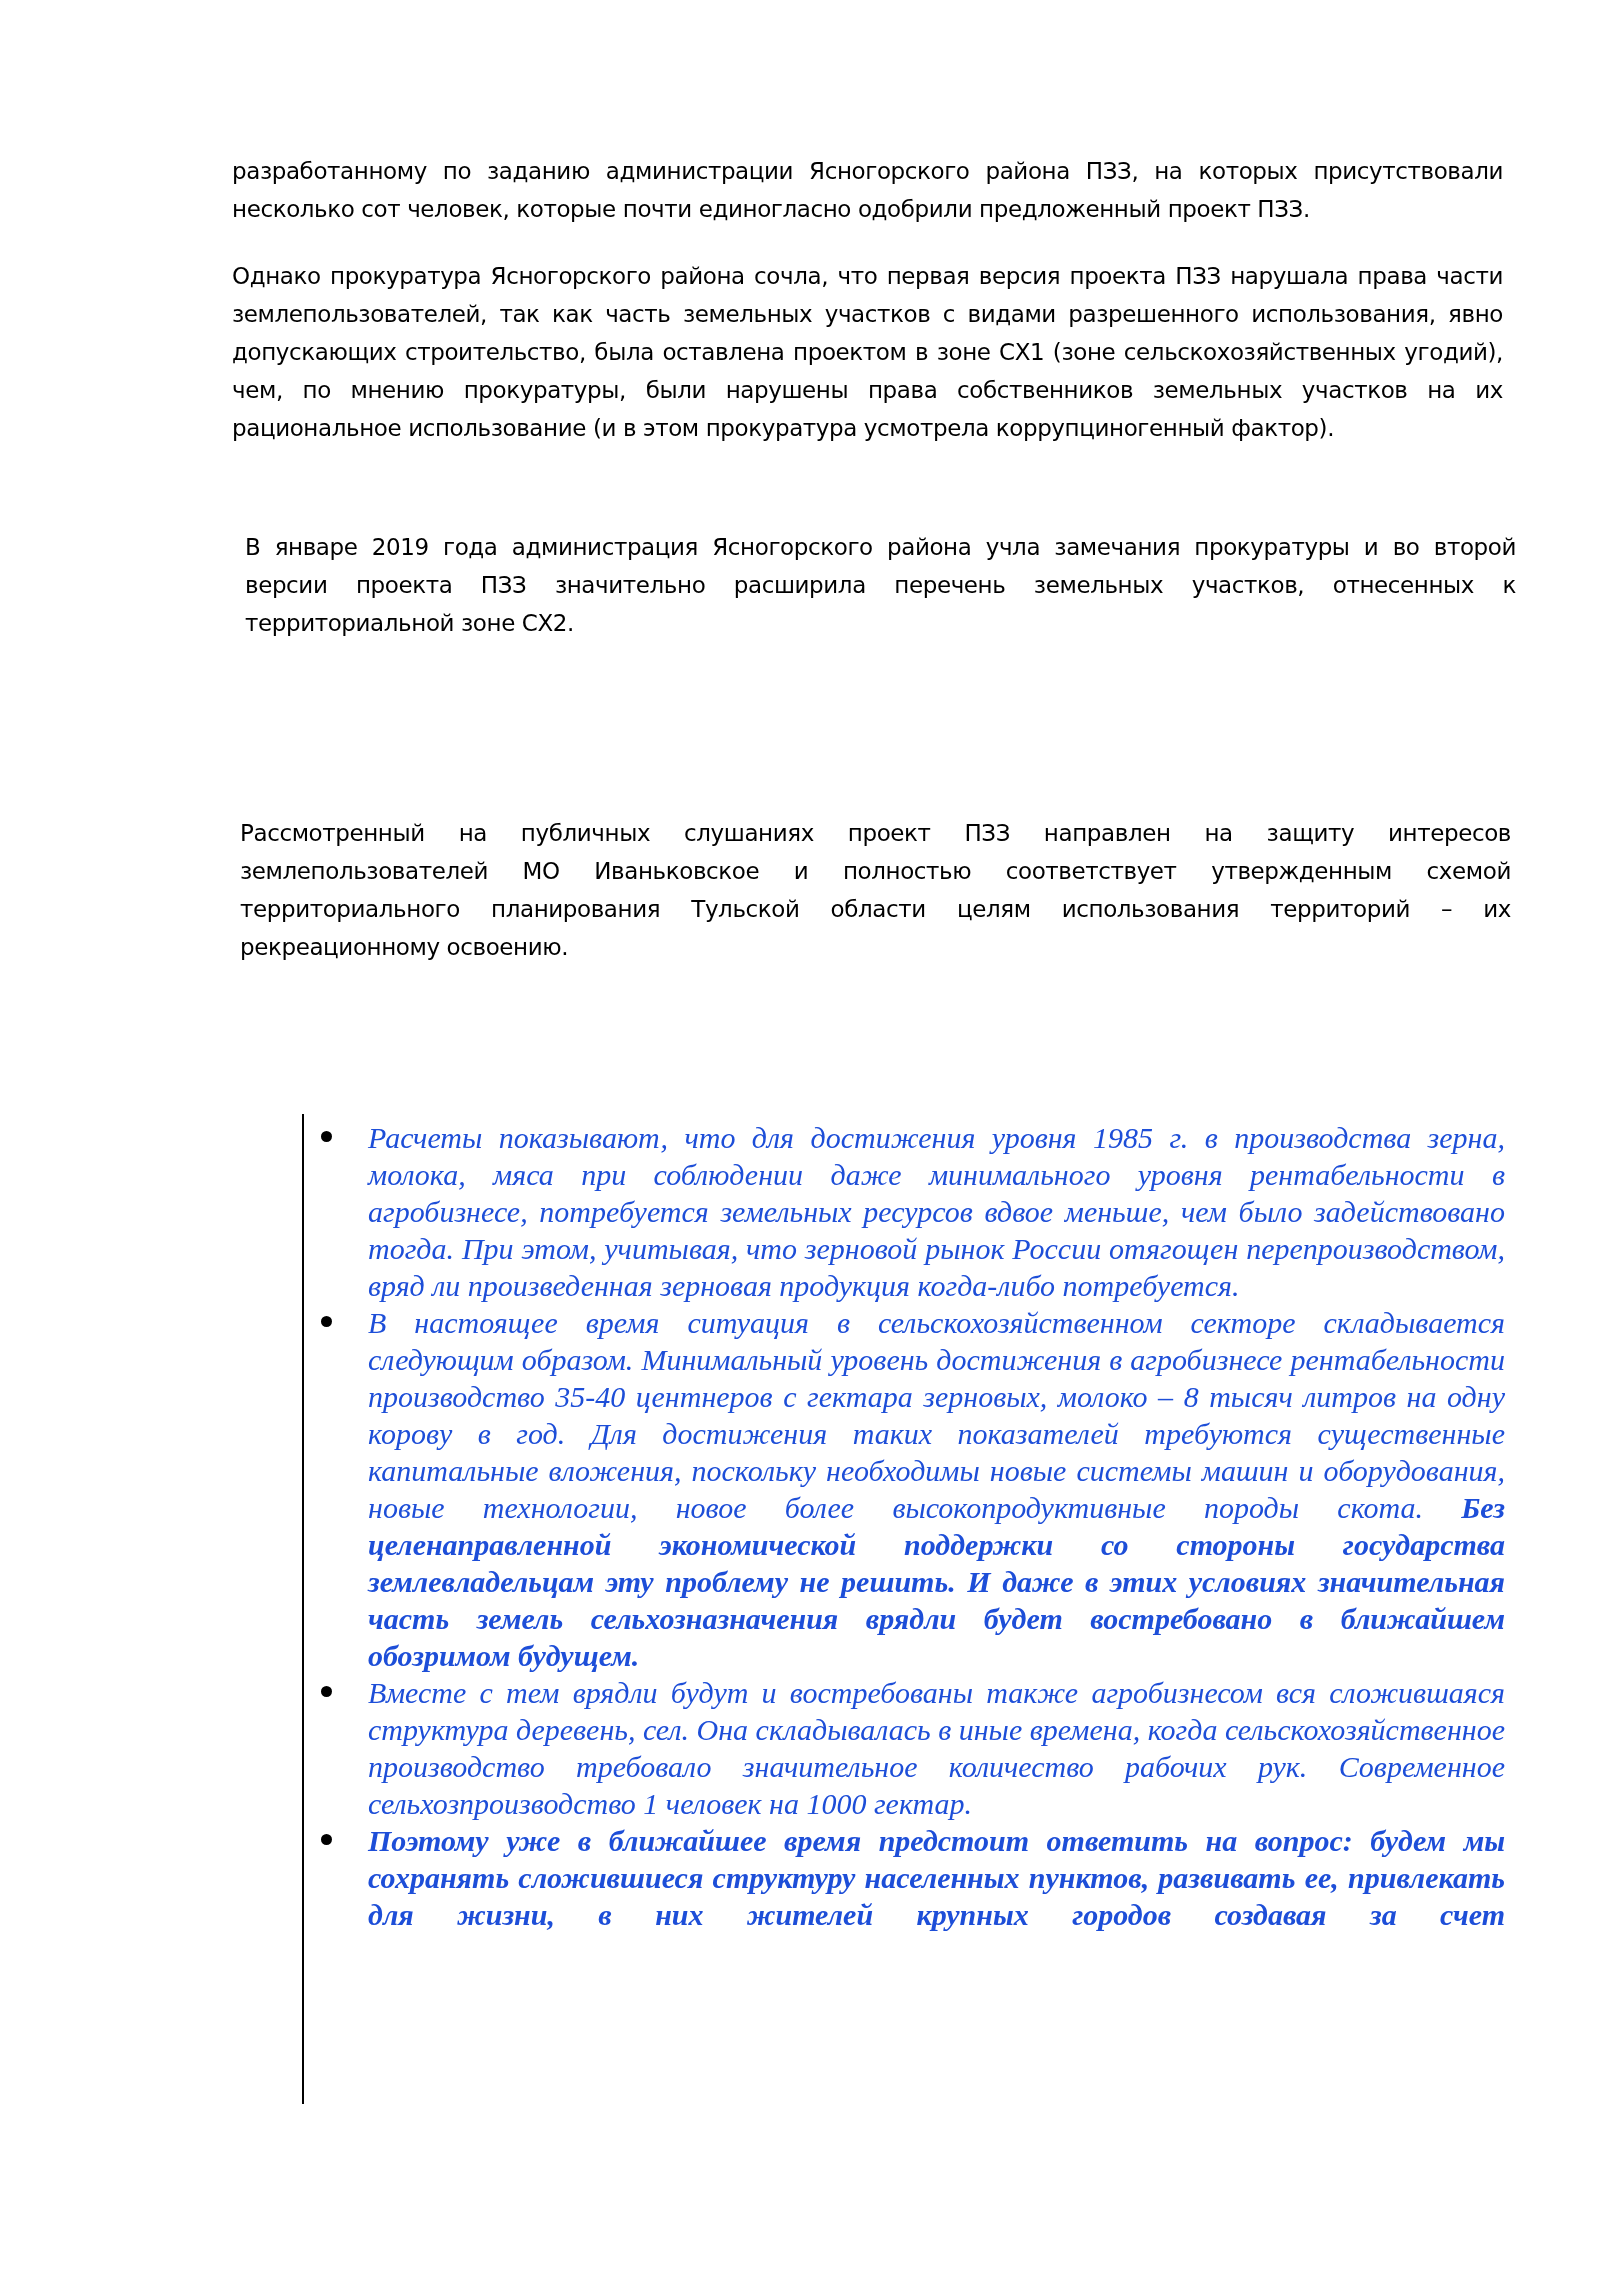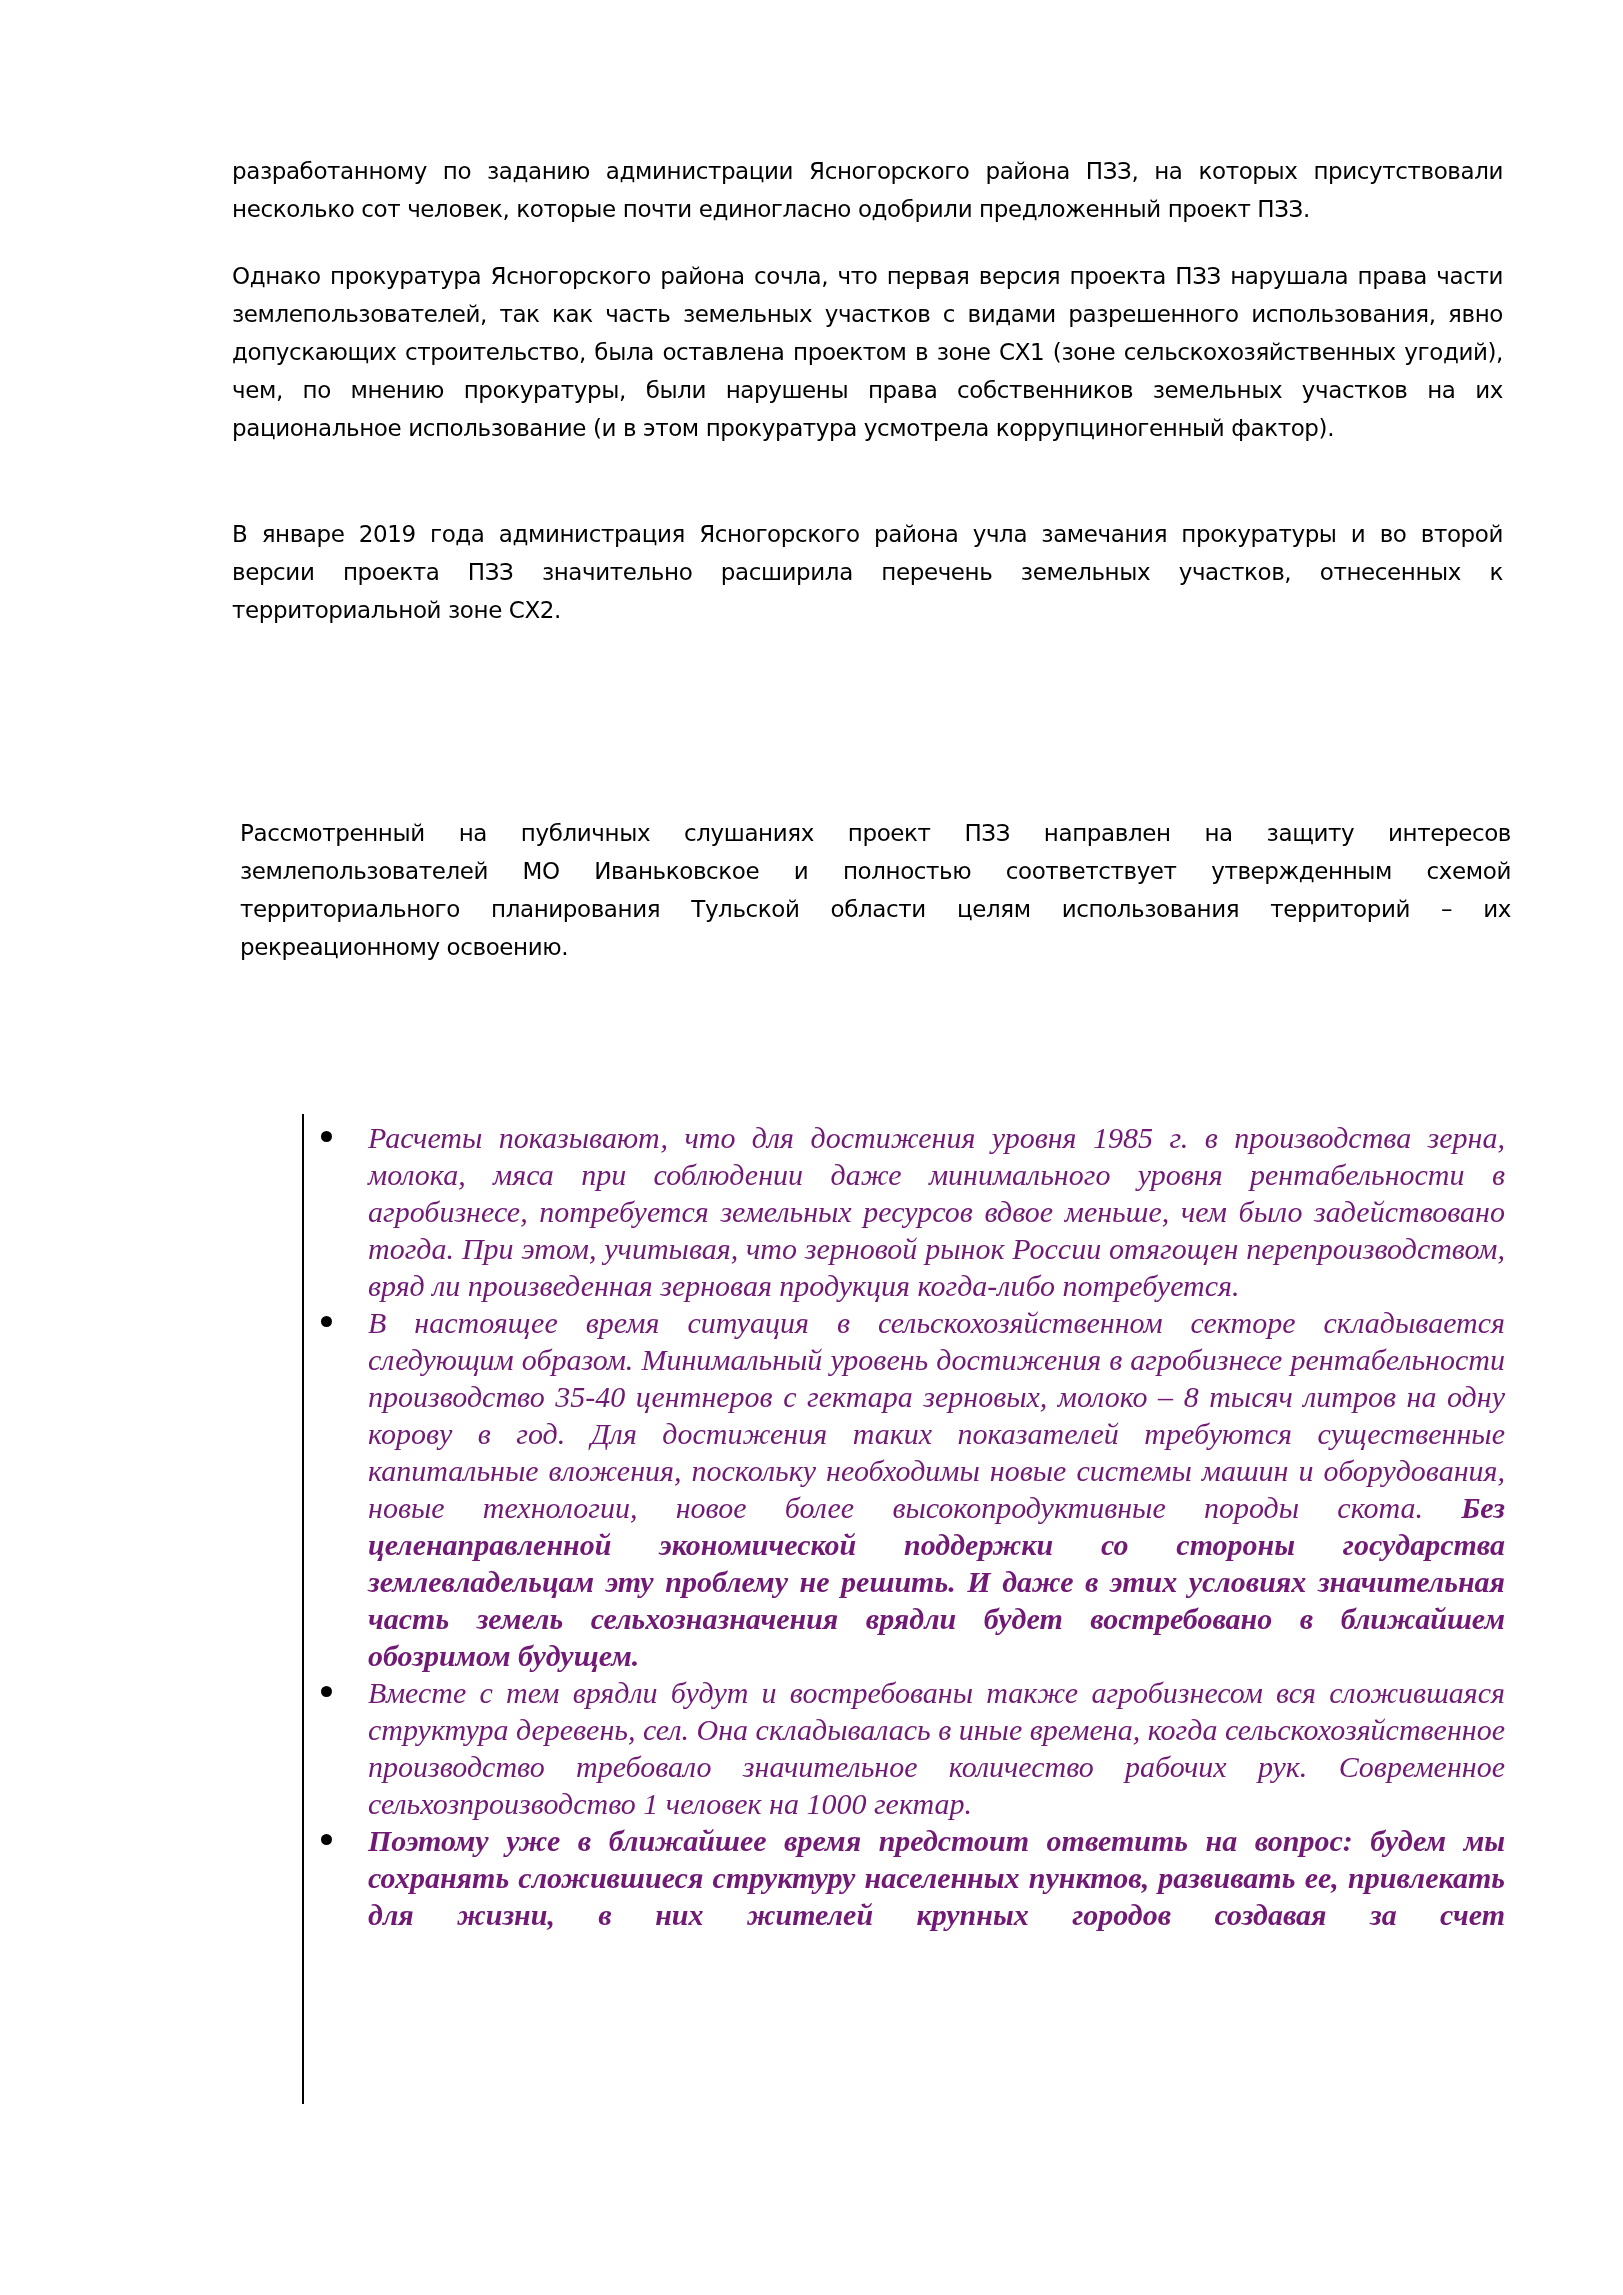--- a/index.html
+++ b/index.html
@@ -30,21 +30,21 @@
     position: absolute;
     left: 321px;
     top: 1119px;
     width: 1184px;
     margin: 0; padding: 0;
     list-style: none;
     font-family: "Liberation Serif", "DejaVu Serif", serif;
     font-size: 30px;
     line-height: 37px;
     font-style: italic;
-    color: #701a75;
+    color: #1d4ed8;
   }
   .quote-item {
     position: relative;
     padding-left: 47px;
     text-align: justify;
     text-align-last: left;
   }
   .quote-item.justify-last { text-align-last: justify; }
   .bullet {
     position: absolute;
@@ -60,21 +60,21 @@
 </style>
 </head>
 <body>
 
 <div class="page">
 
   <p class="para last-left" style="top:152px; margin:0;">разработанному по заданию администрации Ясногорского района ПЗЗ, на которых присутствовали несколько сот человек, которые почти единогласно одобрили предложенный проект ПЗЗ.</p>
 
   <p class="para last-left" style="top:257px; margin:0;">Однако прокуратура Ясногорского района сочла, что первая версия проекта ПЗЗ нарушала права части землепользователей, так как часть земельных участков с видами разрешенного использования, явно допускающих строительство, была оставлена проектом в зоне СХ1 (зоне сельскохозяйственных угодий), чем, по мнению прокуратуры, были нарушены права собственников земельных участков на их рациональное использование (и в этом прокуратура усмотрела коррупциногенный фактор).</p>
 
-  <p class="para last-left" style="top:515px; margin:0;">В январе 2019 года администрация Ясногорского района учла замечания прокуратуры и во второй версии проекта ПЗЗ значительно расширила перечень земельных участков, отнесенных к территориальной зоне СХ2.</p>
+  <p class="para last-left" style="top:515px; margin:13px;">В январе 2019 года администрация Ясногорского района учла замечания прокуратуры и во второй версии проекта ПЗЗ значительно расширила перечень земельных участков, отнесенных к территориальной зоне СХ2.</p>
 
 
   <p class="para last-left" style="top:806px; margin:8px;">Рассмотренный на публичных слушаниях проект ПЗЗ направлен на защиту интересов землепользователей МО Иваньковское и полностью соответствует утвержденным схемой территориального планирования Тульской области целям использования территорий – их рекреационному освоению.</p>
 
 
   <div class="quote-bar"></div>
 
   <ul class="quote-list">
     <li class="quote-item">
       <span class="bullet"></span>

